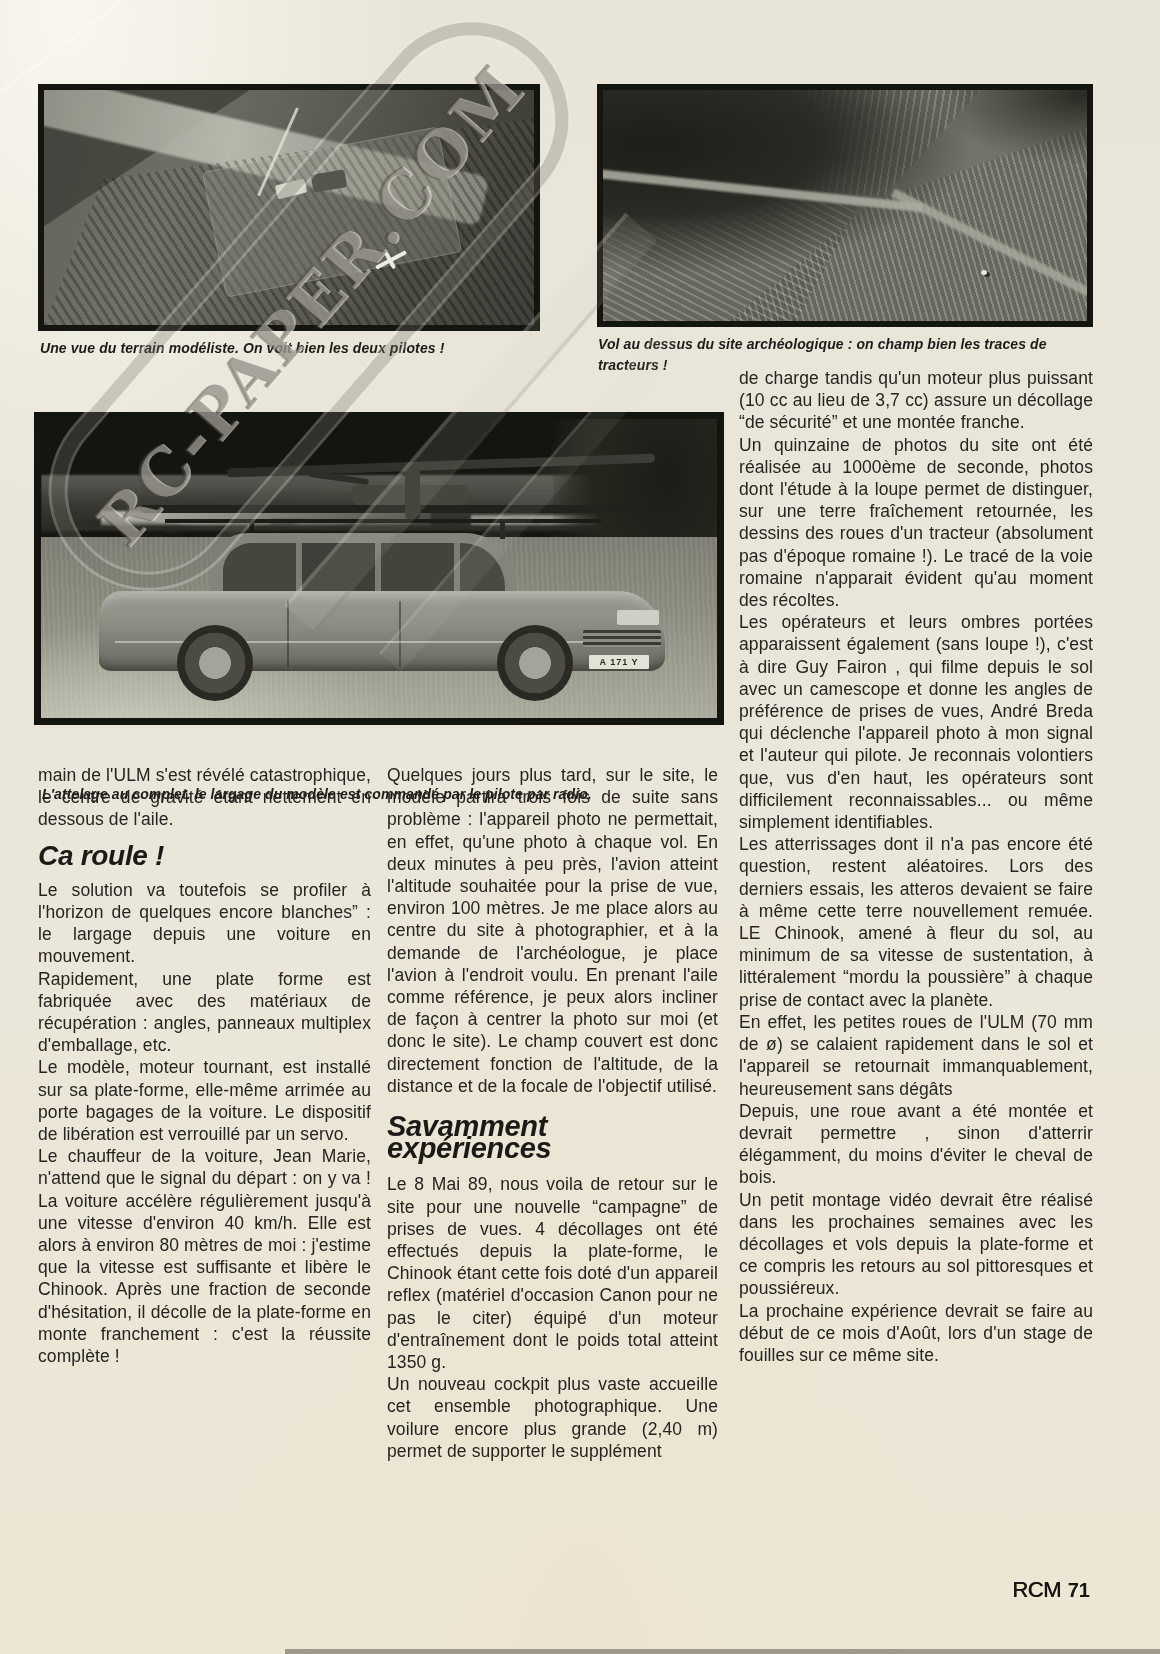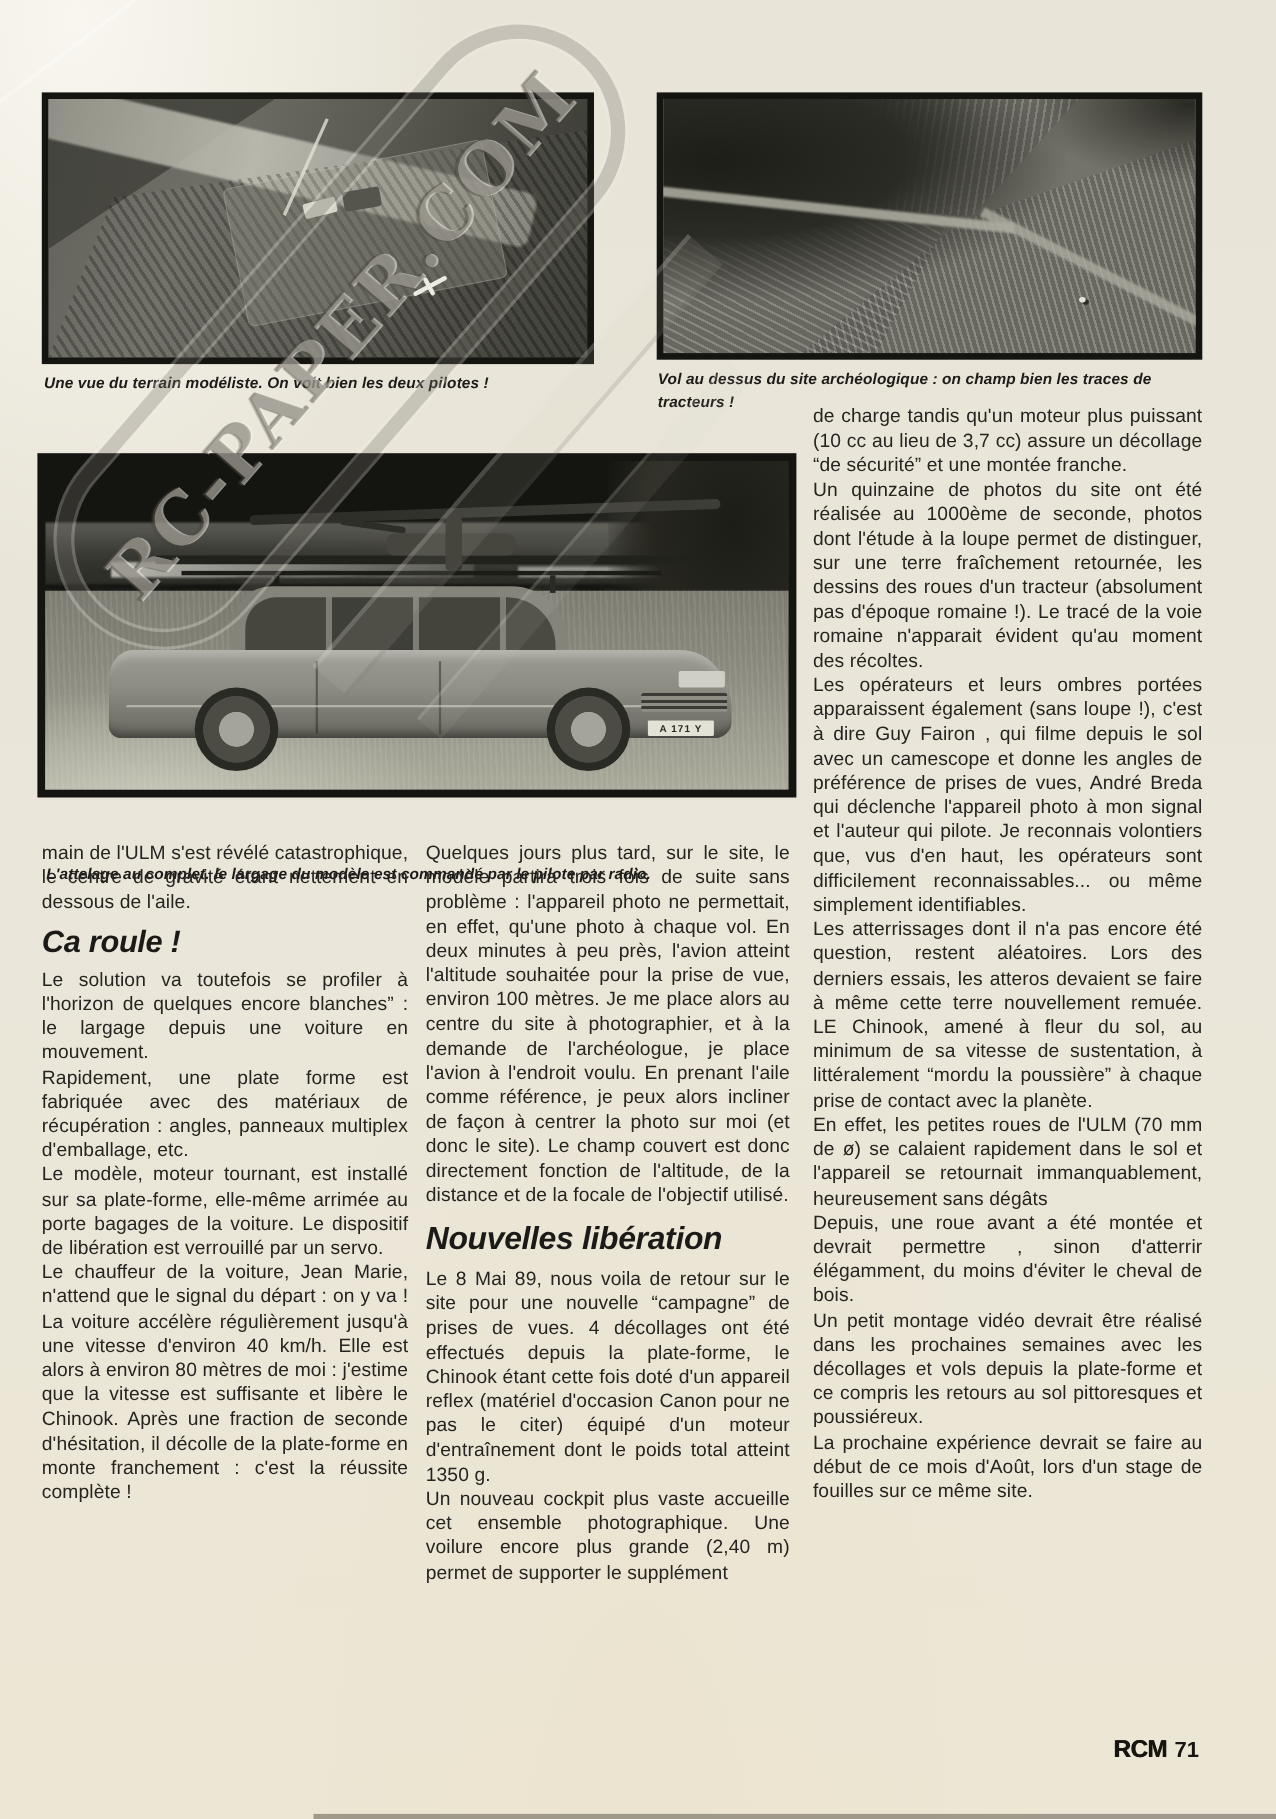--- a/index.html
+++ b/index.html
@@ -108,21 +108,21 @@
   .col{position:absolute; text-align:justify; font-size:17.5px; line-height:22.2px; letter-spacing:.1px; color:#262420;}
   .col p{margin:0; text-indent:0;}
   #col1{left:38px; top:764px; width:333px;}
   #col2{left:387px; top:764px; width:331px;}
   #col3{left:739px; top:367px; width:354px;}
   .col h2{font-style:italic; font-weight:bold; letter-spacing:-.3px; color:#1c1a17; text-align:left;}
   #col1 h2{font-size:28px; margin:14px 0 12px;}
   #col2 h2{font-size:29px; margin:18px 0 14px;}
   
   .footer{position:absolute; left:930px; top:1577px; width:160px; text-align:right; color:#17150f;}
-  .footer .rcm{font-weight:bold; font-size:22px; letter-spacing:-.5px; text-shadow:.6px 0 0 #17150f;}
+  .footer .rcm{font-weight:normal; font-size:22px; letter-spacing:-.5px; text-shadow:.6px 0 0 #17150f;}
   .footer .pnum{font-weight:bold; font-size:20px; margin-left:7px;}
   
   .watermark{position:absolute; left:0; top:0; width:640px; height:640px; pointer-events:none;}
   .wm-inner{position:absolute; left:310px; top:305px; transform:translate(-50%,-50%) rotate(-49deg);}
   .wm-pill{position:absolute; left:50%; top:50%; transform:translate(-50%,-50%); width:660px; height:168px;
     border:13px solid rgba(120,115,106,.30); border-radius:100px;
     box-shadow:0 0 0 3px rgba(240,238,229,.28), inset 0 0 0 3px rgba(240,238,229,.28);}
   .wm-text{position:relative; display:block; white-space:nowrap; transform:translate(-50%,-50%);
     position:absolute; left:50%; top:50%;
     font-family:"DejaVu Serif", serif; font-weight:bold; font-size:64px; letter-spacing:3px;
@@ -204,21 +204,21 @@
     <p>main de l'ULM s'est révélé catastrophique, le centre de gravité étant nettement en dessous de l'aile.</p>
     <h2>Ca roule !</h2>
     <p>Le solution va toutefois se profiler à l'horizon de quelques encore blanches” : le largage depuis une voiture en mouvement.</p>
     <p>Rapidement, une plate forme est fabriquée avec des matériaux de récupération : angles, panneaux multiplex d'emballage, etc.</p>
     <p>Le modèle, moteur tournant, est installé sur sa plate-forme, elle-même arrimée au porte bagages de la voiture. Le dispositif de libération est verrouillé par un servo.</p>
     <p>Le chauffeur de la voiture, Jean Marie, n'attend que le signal du départ : on y va ! La voiture accélère régulièrement jusqu'à une vitesse d'environ 40 km/h. Elle est alors à environ 80 mètres de moi : j'estime que la vitesse est suffisante et libère le Chinook. Après une fraction de seconde d'hésitation, il décolle de la plate-forme en monte franchement : c'est la réussite complète !</p>
   </div>
 
   <div class="col" id="col2">
     <p>Quelques jours plus tard, sur le site, le modèle partira trois fois de suite sans problème : l'appareil photo ne permettait, en effet, qu'une photo à chaque vol. En deux minutes à peu près, l'avion atteint l'altitude souhaitée pour la prise de vue, environ 100 mètres. Je me place alors au centre du site à photographier, et à la demande de l'archéologue, je place l'avion à l'endroit voulu. En prenant l'aile comme référence, je peux alors incliner de façon à centrer la photo sur moi (et donc le site). Le champ couvert est donc directement fonction de l'altitude, de la distance et de la focale de l'objectif utilisé.</p>
-    <h2>Nouvelles libération</h2>
+    <h2>Savamment expériences</h2>
     <p>Le 8 Mai 89, nous voila de retour sur le site pour une nouvelle “campagne” de prises de vues. 4 décollages ont été effectués depuis la plate-forme, le Chinook étant cette fois doté d'un appareil reflex (matériel d'occasion Canon pour ne pas le citer) équipé d'un moteur d'entraînement dont le poids total atteint 1350 g.</p>
     <p>Un nouveau cockpit plus vaste accueille cet ensemble photographique. Une voilure encore plus grande (2,40 m) permet de supporter le supplément</p>
   </div>
 
   <div class="col" id="col3">
     <p>de charge tandis qu'un moteur plus puissant (10 cc au lieu de 3,7 cc) assure un décollage “de sécurité” et une montée franche.</p>
     <p>Un quinzaine de photos du site ont été réalisée au 1000ème de seconde, photos dont l'étude à la loupe permet de distinguer, sur une terre fraîchement retournée, les dessins des roues d'un tracteur (absolument pas d'époque romaine !). Le tracé de la voie romaine n'apparait évident qu'au moment des récoltes.</p>
     <p>Les opérateurs et leurs ombres portées apparaissent également (sans loupe !), c'est à dire Guy Fairon , qui filme depuis le sol avec un camescope et donne les angles de préférence de prises de vues, André Breda qui déclenche l'appareil photo à mon signal et l'auteur qui pilote. Je reconnais volontiers que, vus d'en haut, les opérateurs sont difficilement reconnaissables... ou même simplement identifiables.</p>
     <p>Les atterrissages dont il n'a pas encore été question, restent aléatoires. Lors des derniers essais, les atteros devaient se faire à même cette terre nouvellement remuée. LE Chinook, amené à fleur du sol, au minimum de sa vitesse de sustentation, à littéralement “mordu la poussière” à chaque prise de contact avec la planète.</p>
     <p>En effet, les petites roues de l'ULM (70 mm de ø) se calaient rapidement dans le sol et l'appareil se retournait immanquablement, heureusement sans dégâts</p>

